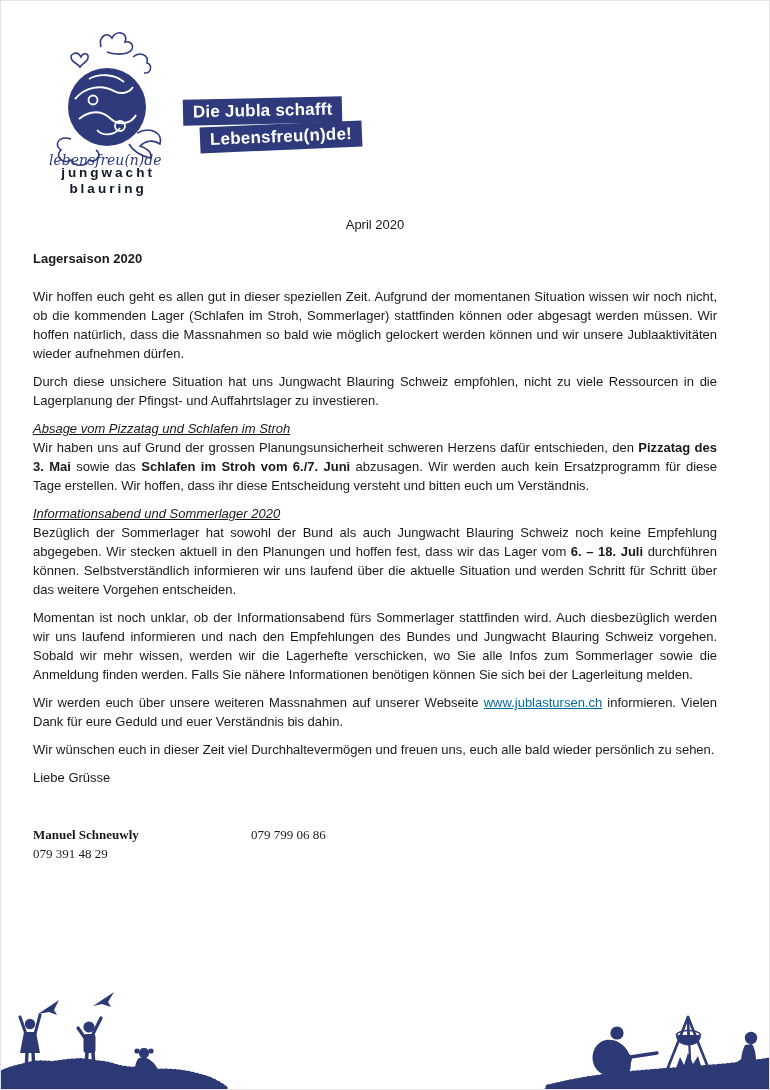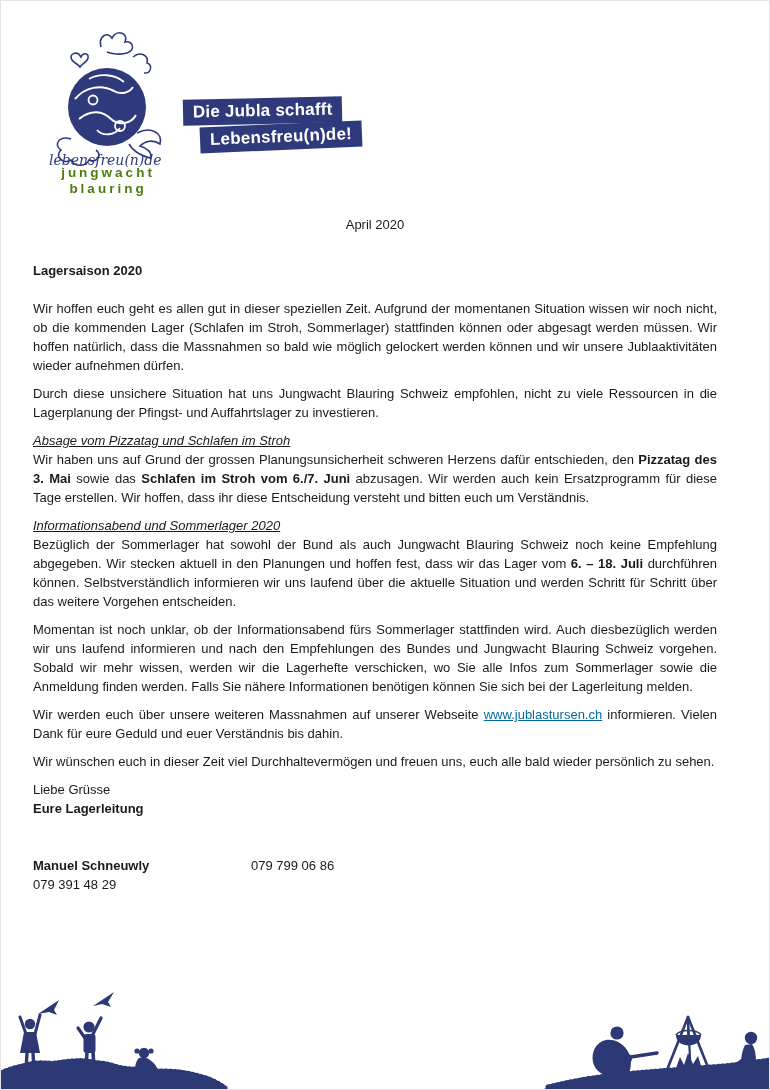--- a/index.html
+++ b/index.html
@@ -7,43 +7,43 @@
   body { font-family:"Liberation Sans", sans-serif; color:#1a1a1a; }
   .page {
     position:relative; width:770px; height:1090px; margin:0 auto;
     background:#fff; border:1px solid #e3e3e3; overflow:hidden;
   }
   
   .header { position:relative; height:196px; }
   .logo-wrap { position:absolute; left:40px; top:26px; width:134px; }
   .logo-wrap svg { display:block; }
   .wordmark {
-    text-align:center; color:#4d7c0f; font-weight:700; font-size:13.5px;
+    text-align:center; color:#0f172a; font-weight:700; font-size:13.5px;
     letter-spacing:3px; line-height:16px; margin-top:-4px;
   }
   .slogan-box {
     position:absolute; background:#2e3a7c; color:#fff; font-weight:800;
     font-size:17px; line-height:1; padding:4px 10px 5px; white-space:nowrap;
     letter-spacing:0.2px;
   }
   .slogan-box.one { left:182px; top:97px; transform:rotate(-1.2deg); }
   .slogan-box.two { left:199px; top:123px; transform:rotate(-2.4deg); }
   
   .content { padding:0 52px 0 32px; font-size:13px; line-height:19px; }
   .date-line { text-align:center; margin-top:18px; }
-  .subject { margin-top:27px; font-weight:700; }
+  .subject { margin-top:15px; font-weight:700; }
   .salutation { margin-top:34px; }
   .letter-body { margin-top:19px; }
   .para { text-align:justify; margin:0 0 9px; hyphens:auto; }
   .para .bold { font-weight:700; }
   .section-heading { font-style:italic; text-decoration:underline; }
   .link { color:#0369a1; text-decoration:underline; cursor:pointer; }
   .closing { margin-top:2px; }
   .closing-bold { font-weight:700; }
-  .signature-row { display:flex; margin-top:38px; }
+  .signature-row { display:flex; margin-top:38px;font-family:Liberation Serif, serif; }
   .signature-col { width:218px; }
   .sig-name { font-weight:700; }
   
   .footer-art-left  { position:absolute; left:0;  bottom:0; width:235px; height:100px; }
   .footer-art-right { position:absolute; right:0; bottom:0; width:225px; height:80px; }
 </style>
 </head>
 <body>
 
 <div class="page">
@@ -93,21 +93,20 @@
         <p class="para"><span>Wir haben uns auf Grund der grossen Planungsunsicherheit schweren Herzens dafür entschieden, den </span><span class="bold">Pizzatag des 3. Mai</span><span> sowie das </span><span class="bold">Schlafen im Stroh vom 6./7. Juni</span><span> abzusagen. Wir werden auch kein Ersatzprogramm für diese Tage erstellen. Wir hoffen, dass ihr diese Entscheidung versteht und bitten euch um Verständnis.</span></p>
         <div class="section-heading">Informationsabend und Sommerlager 2020</div>
         <p class="para"><span>Bezüglich der Sommerlager hat sowohl der Bund als auch Jungwacht Blauring Schweiz noch keine Empfehlung abgegeben. Wir stecken aktuell in den Planungen und hoffen fest, dass wir das Lager vom </span><span class="bold">6. – 18. Juli</span><span> durchführen können. Selbstverständlich informieren wir uns laufend über die aktuelle Situation und werden Schritt für Schritt über das weitere Vorgehen entscheiden.</span></p>
         <p class="para"><span>Momentan ist noch unklar, ob der Informationsabend fürs Sommerlager stattfinden wird. Auch diesbezüglich werden wir uns laufend informieren und nach den Empfehlungen des Bundes und Jungwacht Blauring Schweiz vorgehen. Sobald wir mehr wissen, werden wir die Lagerhefte verschicken, wo Sie alle Infos zum Sommerlager sowie die Anmeldung finden werden. Falls Sie nähere Informationen benötigen können Sie sich bei der Lagerleitung melden.</span></p>
         <p class="para"><span>Wir werden euch über unsere weiteren Massnahmen auf unserer Webseite </span><a class="link" href="#">www.jublastursen.ch</a><span> informieren. Vielen Dank für eure Geduld und euer Verständnis bis dahin.</span></p>
         <p class="para"><span>Wir wünschen euch in dieser Zeit viel Durchhaltevermögen und freuen uns, euch alle bald wieder persönlich zu sehen.</span></p>
       </div>
 
     <div class="closing">
       <div>Liebe Grüsse</div>
-      <div class="closing-bold">Eure Lagerleitung</div>
     </div>
 
     <div class="signature-row">
       <div class="signature-col">
         <div class="sig-name">Manuel Schneuwly</div>
         <div>079 391 48 29</div>
       </div>
       <div class="signature-col">
         <div>079 799 06 86</div>
       </div>

